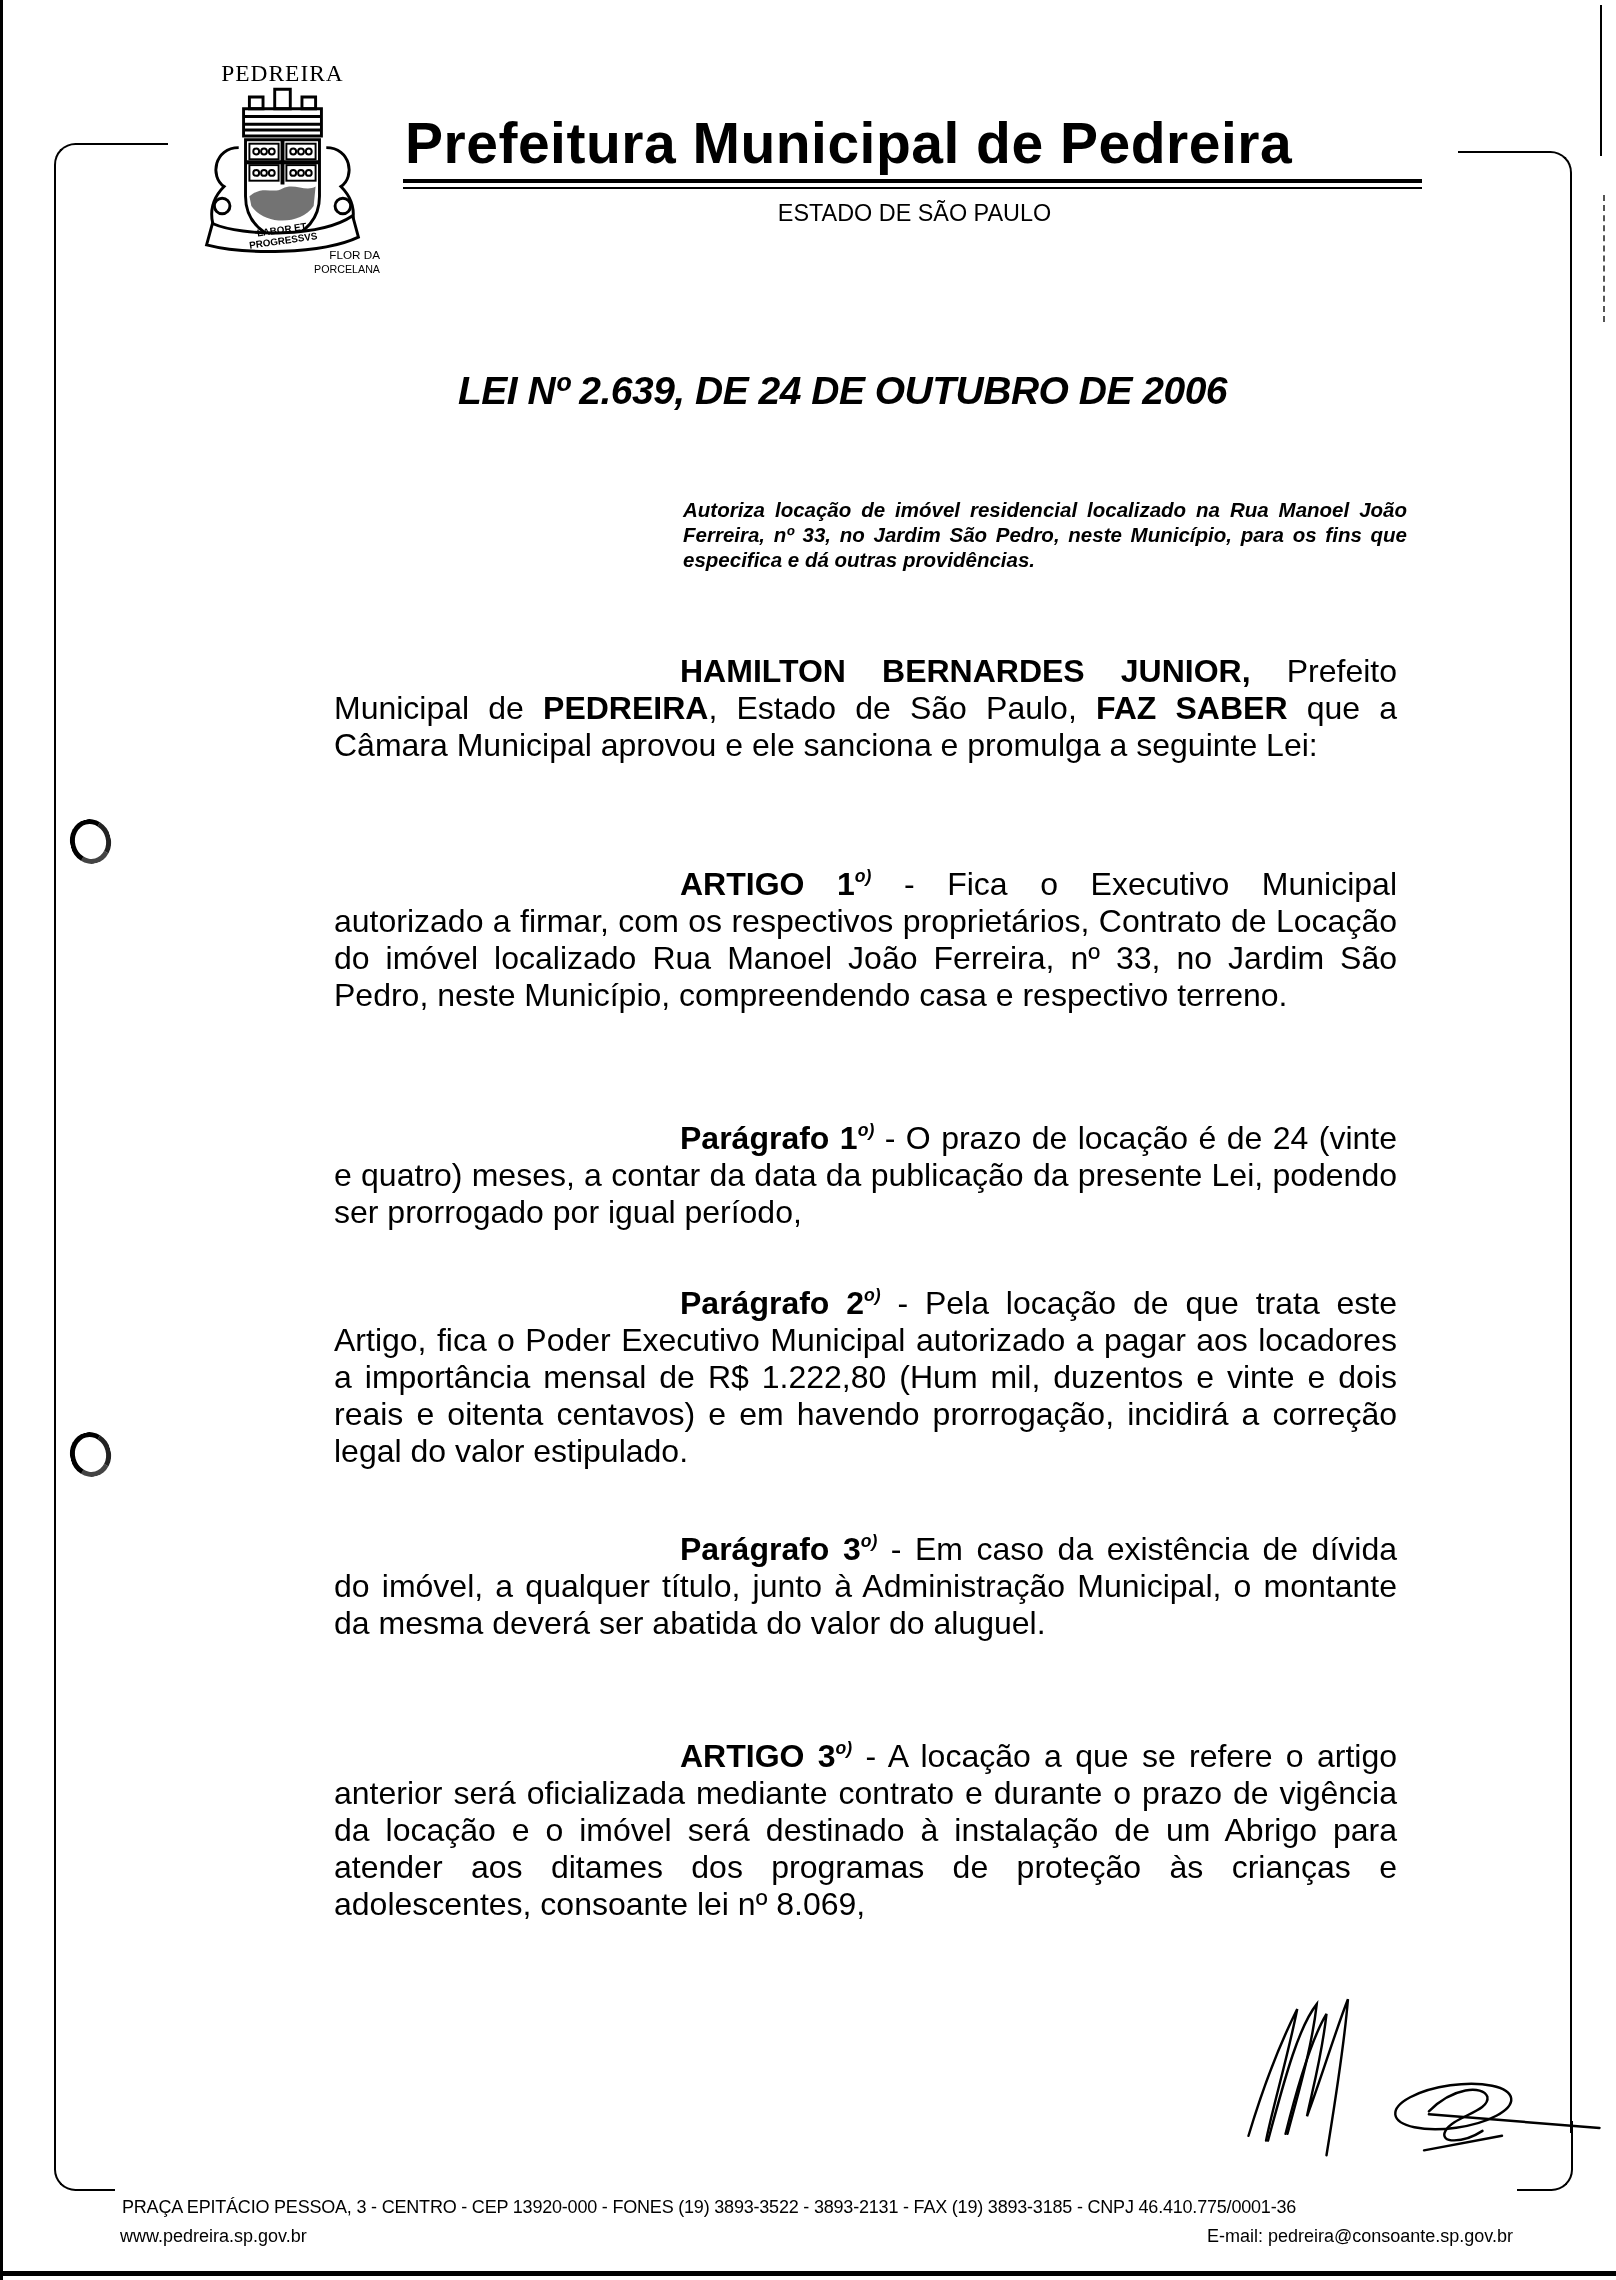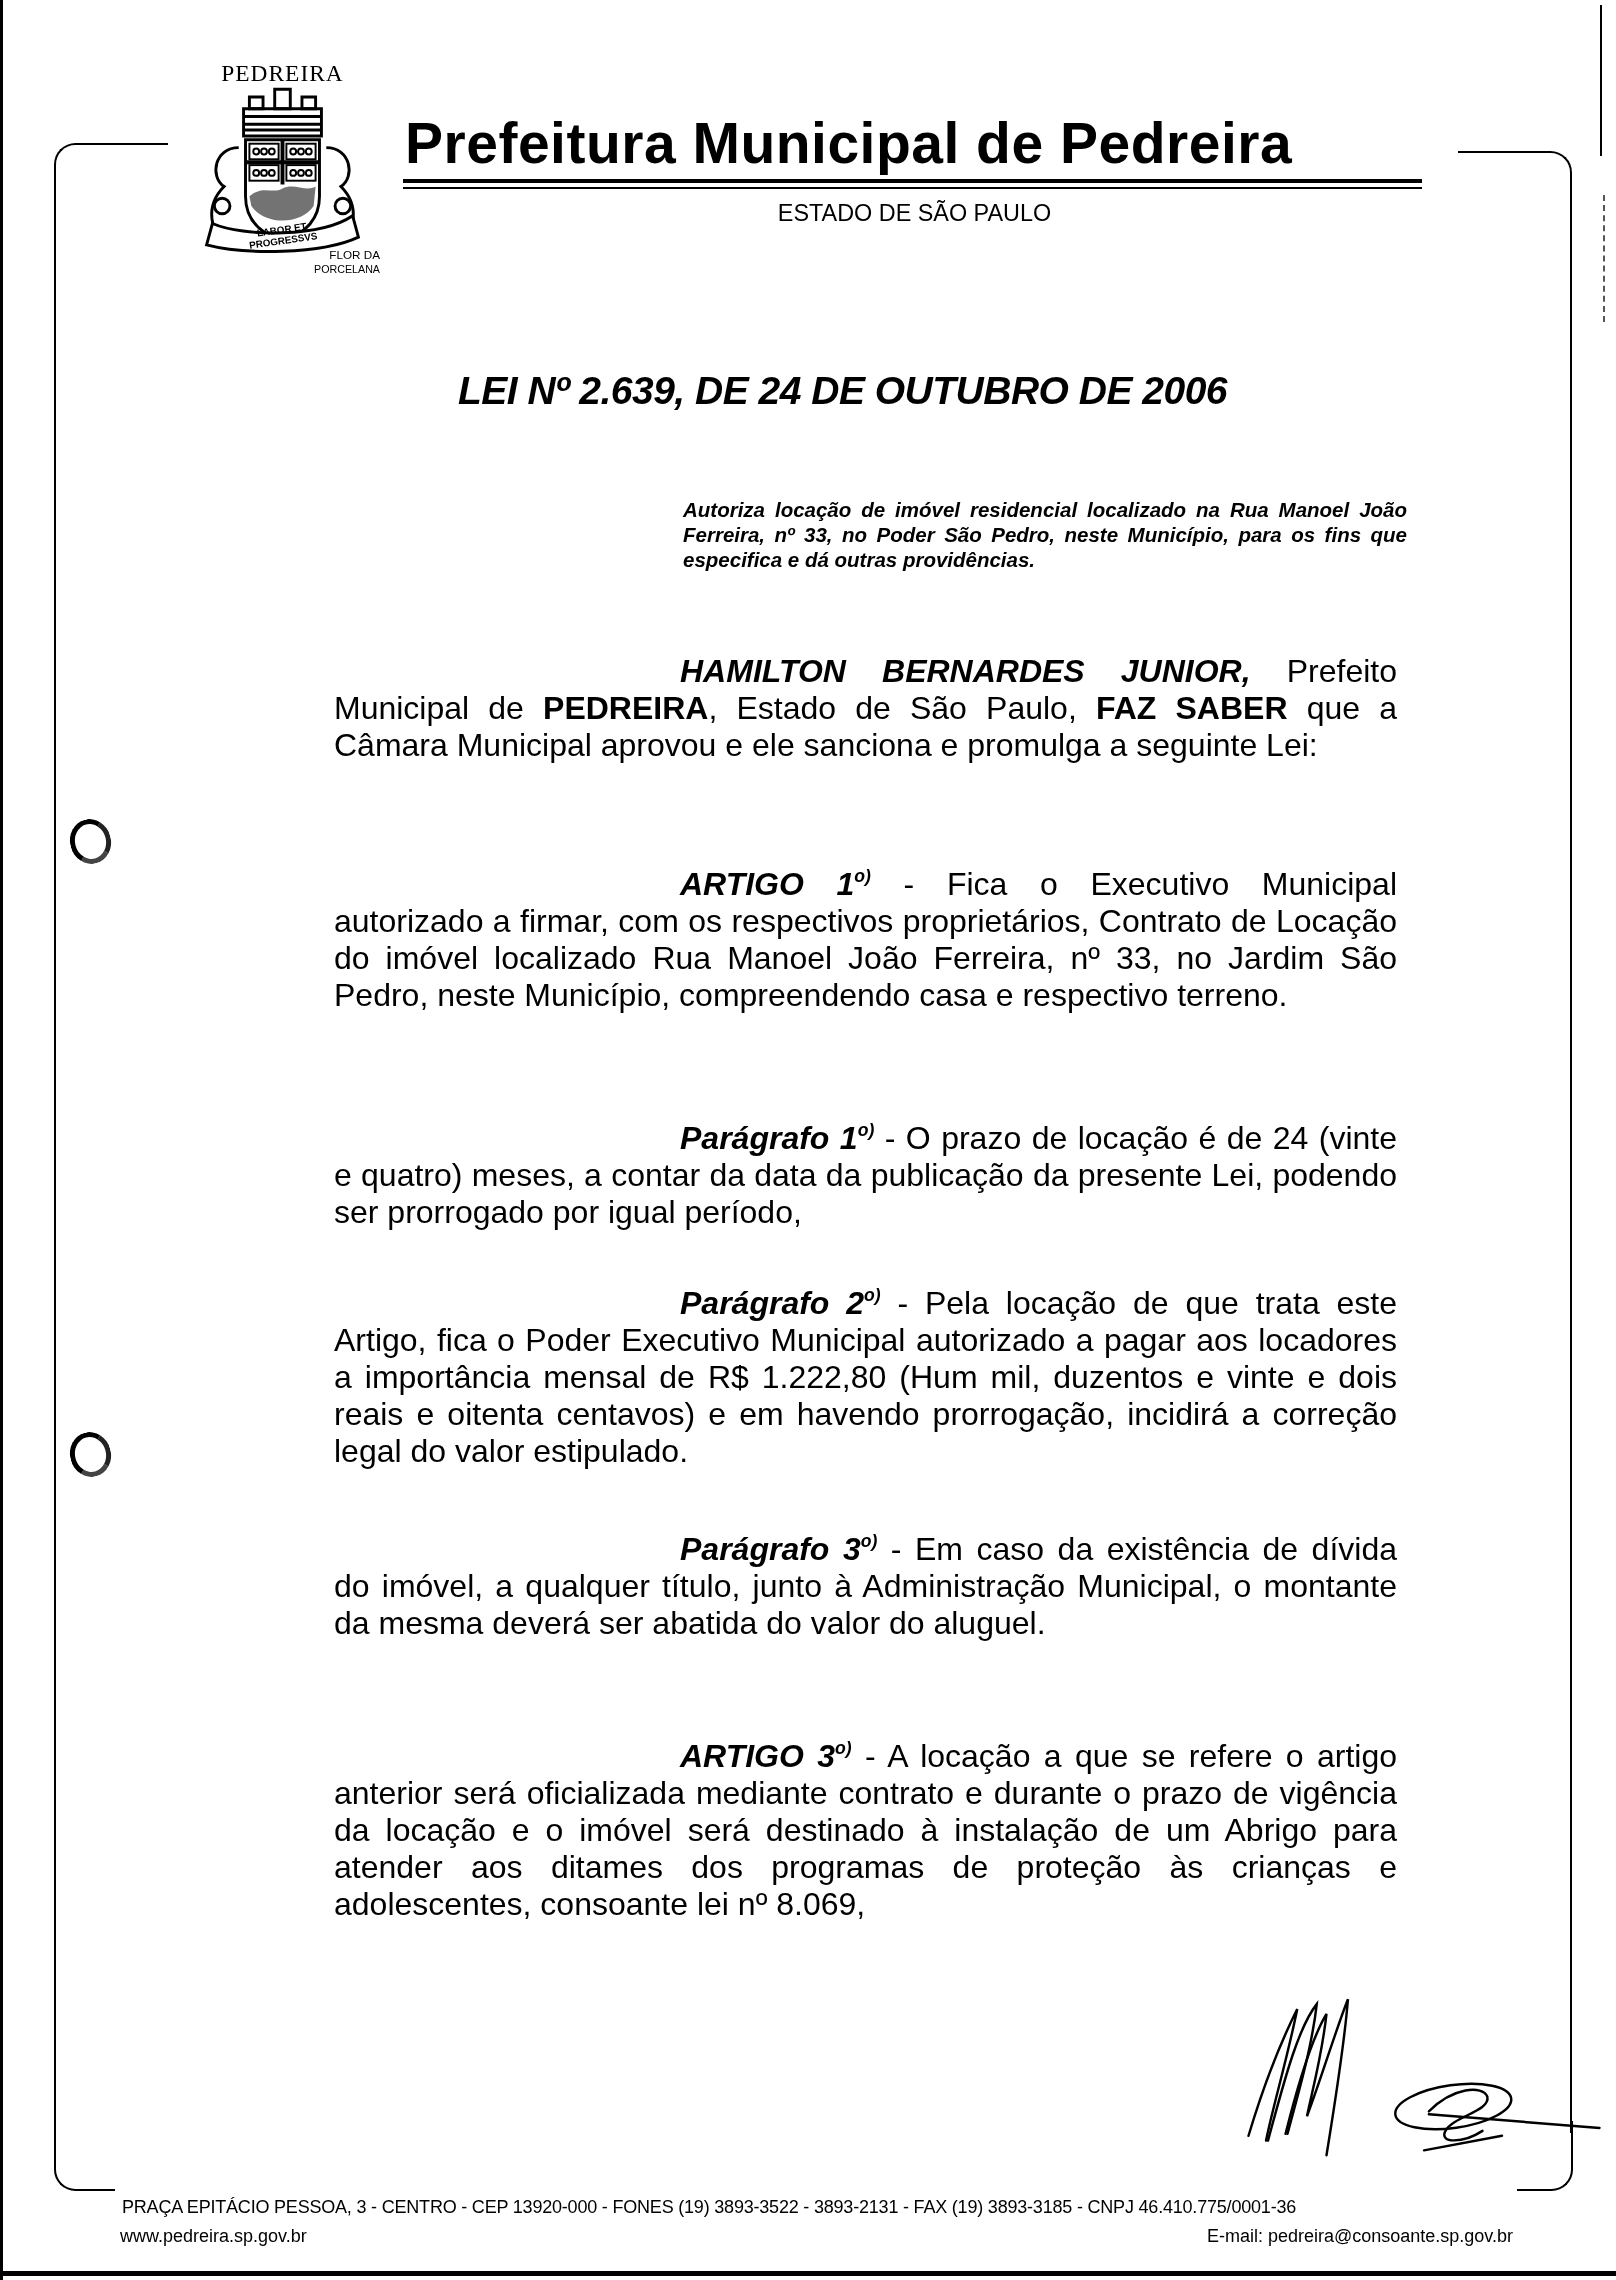--- a/index.html
+++ b/index.html
@@ -32,21 +32,21 @@
 
   
   .law-title { position: absolute; left: 458px; top: 369px; width: 839px; font-weight: bold; font-style: italic; font-size: 39px; white-space: nowrap; letter-spacing: -0.5px; }
 
   
   .ementa { position: absolute; left: 683px; top: 497px; width: 724px; font-weight: bold; font-style: italic; font-size: 20.5px; line-height: 25px; text-align: justify; text-align-last: left; }
 
   
   .para { position: absolute; left: 334px; width: 1063px; font-size: 32px; line-height: 37px; text-align: justify; text-align-last: left; }
   .para .indent { display: inline-block; width: 346px; }
-  .para .lead { font-weight: bold; font-style: italic; }
+  .para .lead { font-weight: bold; }
   .para .strong { font-weight: bold; }
   .para sup { font-size: 17.6px; font-weight: bold; font-style: italic; vertical-align: 12.7px; line-height: 0; }
 
   .p-intro { top: 653px; }
   .p-art1 { top: 866px; }
   .p-par1 { top: 1120px; }
   .p-par2 { top: 1285px; }
   .p-par3 { top: 1531px; }
   .p-art2 { top: 1738px; }
 
@@ -124,21 +124,21 @@
     <div class="crest-bottom2">PORCELANA</div>
   </div>
 
   <div class="org-title">Prefeitura Municipal de Pedreira</div>
   <div class="title-rule1"></div>
   <div class="title-rule2"></div>
   <div class="org-sub">ESTADO DE SÃO PAULO</div>
 </header>
 
 <h1 class="law-title" style="margin:0;">LEI Nº 2.639, DE 24 DE OUTUBRO DE 2006</h1>
-<div class="ementa">Autoriza locação de imóvel residencial localizado na Rua Manoel João Ferreira, nº 33, no Poder São Pedro, neste Município, para os fins que especifica e dá outras providências.</div>
+<div class="ementa">Autoriza locação de imóvel residencial localizado na Rua Manoel João Ferreira, nº 33, no Jardim São Pedro, neste Município, para os fins que especifica e dá outras providências.</div>
 
 <div class="para p-intro"><span class="indent"></span><span class="lead">HAMILTON BERNARDES JUNIOR,</span><span> Prefeito Municipal de </span><span class="strong">PEDREIRA</span><span>, Estado de São Paulo, </span><span class="strong">FAZ SABER</span><span> que a Câmara Municipal aprovou e ele sanciona e promulga a seguinte Lei:</span></div>
 
 <div class="para p-art1"><span class="indent"></span><span class="lead">ARTIGO 1</span><sup>o)</sup><span> - Fica o Executivo Municipal autorizado a firmar, com os respectivos proprietários, Contrato de Locação do imóvel localizado Rua Manoel João Ferreira, nº 33, no Jardim São Pedro, neste Município, compreendendo casa e respectivo terreno.</span></div>
 
 <div class="para p-par1"><span class="indent"></span><span class="lead">Parágrafo 1</span><sup>o)</sup><span> - O prazo de locação é de 24 (vinte e quatro) meses, a contar da data da publicação da presente Lei, podendo ser prorrogado por igual período,</span></div>
 
 <div class="para p-par2"><span class="indent"></span><span class="lead">Parágrafo 2</span><sup>o)</sup><span> - Pela locação de que trata este Artigo, fica o Poder Executivo Municipal autorizado a pagar aos locadores a importância mensal de R$ 1.222,80 (Hum mil, duzentos e vinte e dois reais e oitenta centavos) e em havendo prorrogação, incidirá a correção legal do valor estipulado.</span></div>
 
 <div class="para p-par3"><span class="indent"></span><span class="lead">Parágrafo 3</span><sup>o)</sup><span> - Em caso da existência de dívida do imóvel, a qualquer título, junto à Administração Municipal, o montante da mesma deverá ser abatida do valor do aluguel.</span></div>

